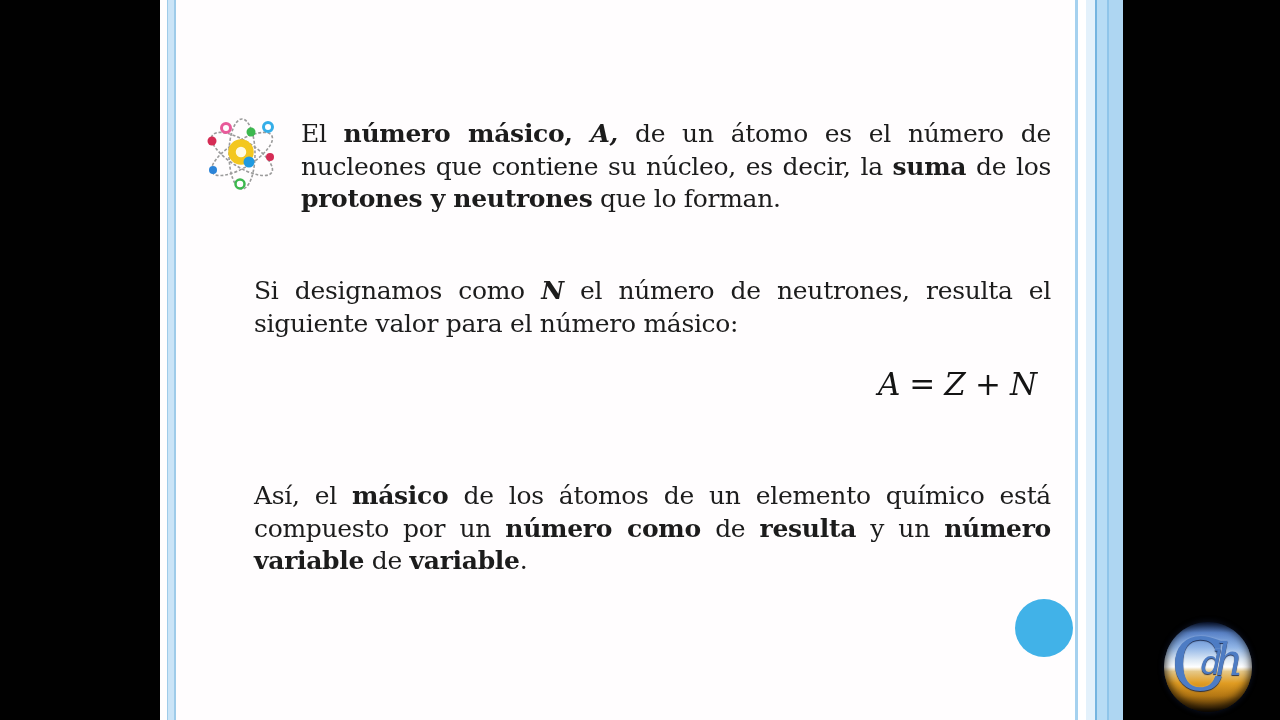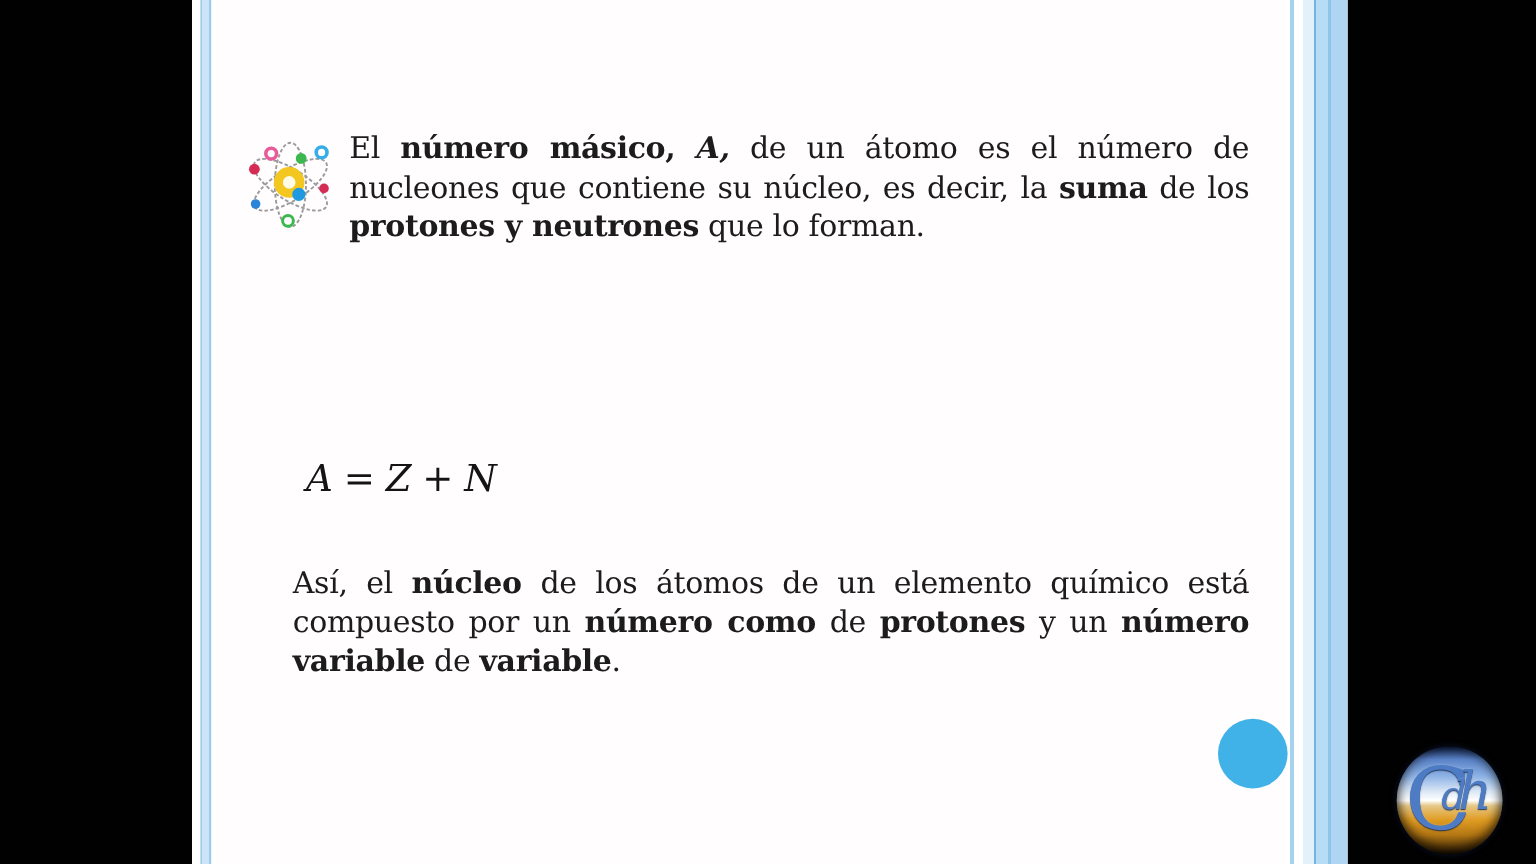--- a/index.html
+++ b/index.html
@@ -10,29 +10,29 @@
   
   .slide{position:absolute;left:160px;top:0;width:963px;height:720px;background:#fffdfe;}
   .stripe-left{position:absolute;left:7px;top:0;bottom:0;width:9px;
     background:linear-gradient(90deg,#9fcbe9 0 1.5px,#cbe4f7 1.5px 7px,#9fcbe9 7px 9px);}
   .stripe-right{position:absolute;right:0;top:0;bottom:0;width:53px;
     background:linear-gradient(90deg,#ffffff 0 5px,#a5d2ef 5px 8px,#ffffff 8px 16px,
       #e3f1fb 16px 25px,#74b4e0 25px 27px,#b7dcf5 27px 37px,#8fc5ea 37px 39px,#aed6f2 39px 53px);}
 
   
   .para{position:absolute;font-size:25px;line-height:32.5px;color:#1c1c1c;
-        text-align:justify;letter-spacing:-0.3px;margin:4px;}
+        text-align:justify;letter-spacing:-0.3px;margin:14px;}
   #p1{left:127px;top:104px;width:750px;}
   #p2{left:80px;top:261px;width:797px;}
   #p3{left:80px;top:466px;width:797px;}
   .b{font-weight:bold;}
   .bi{font-weight:bold;font-style:italic;}
 
-  .formula{position:absolute;left:80px;top:363px;width:797px;text-align:left;
-           font-size:31px;line-height:42px;color:#141414;margin:15px;}
+  .formula{position:absolute;left:80px;top:363px;width:797px;text-align:right;
+           font-size:31px;line-height:42px;color:#141414;margin:0;}
   .formula .fi{font-style:italic;}
   .formula .op{margin:0 9px;}
 
   
   .atom{position:absolute;left:44px;top:112px;width:76px;height:84px;}
 
   
   .dot{position:absolute;left:855px;top:599px;width:58px;height:58px;
        border-radius:50%;background:#41b2e8;}
 
@@ -69,24 +69,25 @@
       <circle cx="64" cy="15" r="4.5" fill="#ffffff" stroke="#35aee8" stroke-width="3"></circle>
       <circle cx="8" cy="29" r="4.5" fill="#d52c55"></circle>
       <circle cx="45" cy="50" r="5.5" fill="#1f9ae0"></circle>
       <circle cx="66" cy="45" r="4" fill="#d52c55"></circle>
       <circle cx="9" cy="58" r="4" fill="#2c84d8"></circle>
       <circle cx="36" cy="72" r="4.5" fill="#ffffff" stroke="#3cb84e" stroke-width="2.5"></circle>
     </svg>
 
     <p class="para" id="p1"><span>El </span><span class="b">número másico, </span><span class="bi">A,</span><span> de un átomo es el número de nucleones que contiene su núcleo, es decir, la </span><span class="b">suma</span><span> de los </span><span class="b">protones y neutrones</span><span> que lo forman.</span></p>
 
+    <p class="para" id="p2"><span>Si designamos como </span><span class="bi">N</span><span> el número de neutrones, resulta el siguiente valor para el número másico:</span></p>
 
     <p class="formula"><span class="fi">A</span><span class="op">=</span><span class="fi">Z</span><span class="op">+</span><span class="fi">N</span></p>
 
-    <p class="para" id="p3"><span>Así, el </span><span class="b">núcleo</span><span> de los átomos de un elemento químico está compuesto por un </span><span class="b">número como</span><span> de </span><span class="b">protones</span><span> y un </span><span class="b">número variable</span><span> de </span><span class="b">variable</span><span>.</span></p>
+    <p class="para" id="p3"><span>Así, el </span><span class="b">másico</span><span> de los átomos de un elemento químico está compuesto por un </span><span class="b">número como</span><span> de </span><span class="b">resulta</span><span> y un </span><span class="b">número variable</span><span> de </span><span class="b">variable</span><span>.</span></p>
 
     <div class="dot"></div>
   </div>
 
   <div class="logo">
     <span class="lc">C</span>
     <span class="ld">d</span>
     <span class="lh">h</span>
   </div>
 

